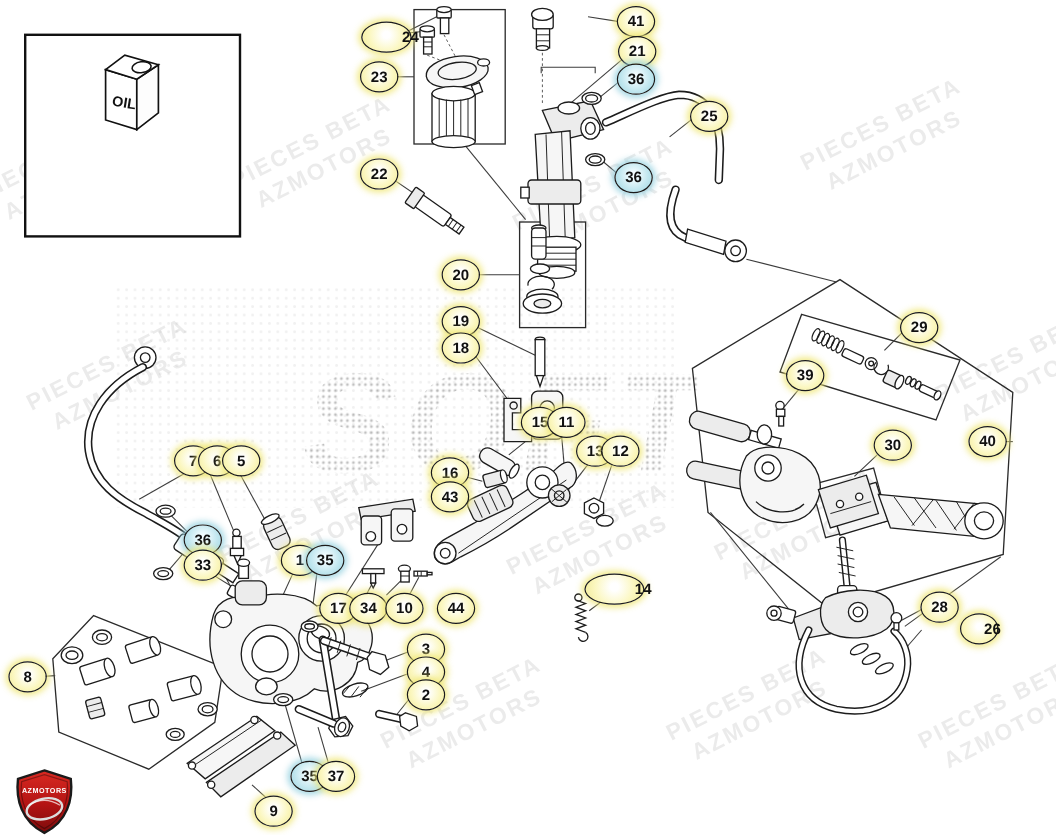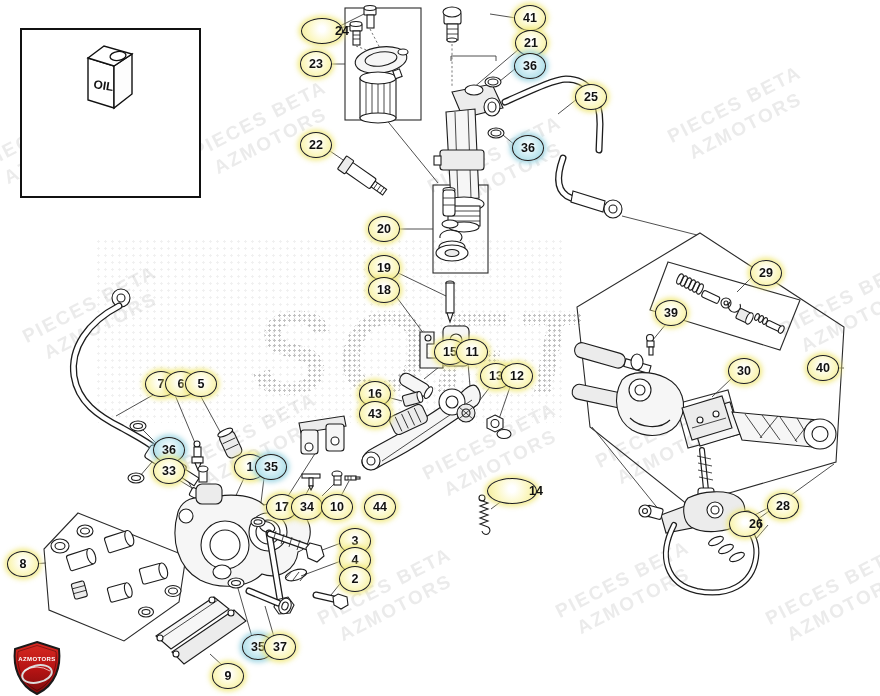--- a/index.html
+++ b/index.html
@@ -613,21 +613,21 @@
       <div class="callout yellow" style="left: 266px; top: 494px;">17</div>
       <div class="callout yellow" style="left: 291px; top: 494px;">34</div>
       <div class="callout yellow" style="left: 309px; top: 494px; margin-left: 12px;">10</div>
       <div class="callout yellow" style="left: 328px; top: 494px; margin-left: 36px;">44</div>
       <div class="callout yellow" style="left: 487px; top: 478px; padding-left: 48px;">14</div>
       <div class="callout yellow" style="left: 7px; top: 551px;">8</div>
       <div class="callout yellow" style="left: 339px; top: 528px;">3</div>
       <div class="callout yellow" style="left: 339px; top: 547px;">4</div>
       <div class="callout yellow" style="left: 339px; top: 566px;">2</div>
       <div class="callout yellow" style="left: 767px; top: 493px;">28</div>
-      <div class="callout yellow" style="left: 729px; top: 511px; padding-left: 22px;">26</div>
+      <div class="callout yellow" style="left: 800px; top: 511px; padding-left: 22px;">26</div>
       <div class="callout cyan" style="left: 242px; top: 634px;">35</div>
       <div class="callout yellow" style="left: 264px; top: 634px;">37</div>
       <div class="callout yellow" style="left: 212px; top: 663px;">9</div>
     </div>
 
   <svg class="logo" width="54" height="56" viewBox="0 0 54 56">
     <defs>
       <linearGradient id="lg" x1="0" y1="0" x2="0" y2="1">
         <stop offset="0" stop-color="#d92a22"></stop>
         <stop offset="0.55" stop-color="#b31313"></stop>

